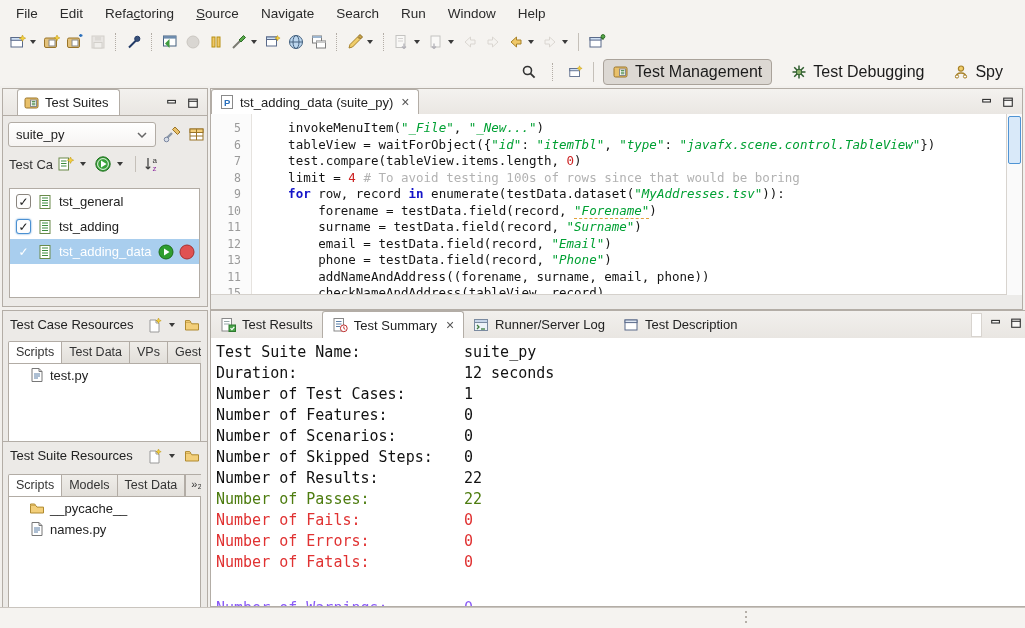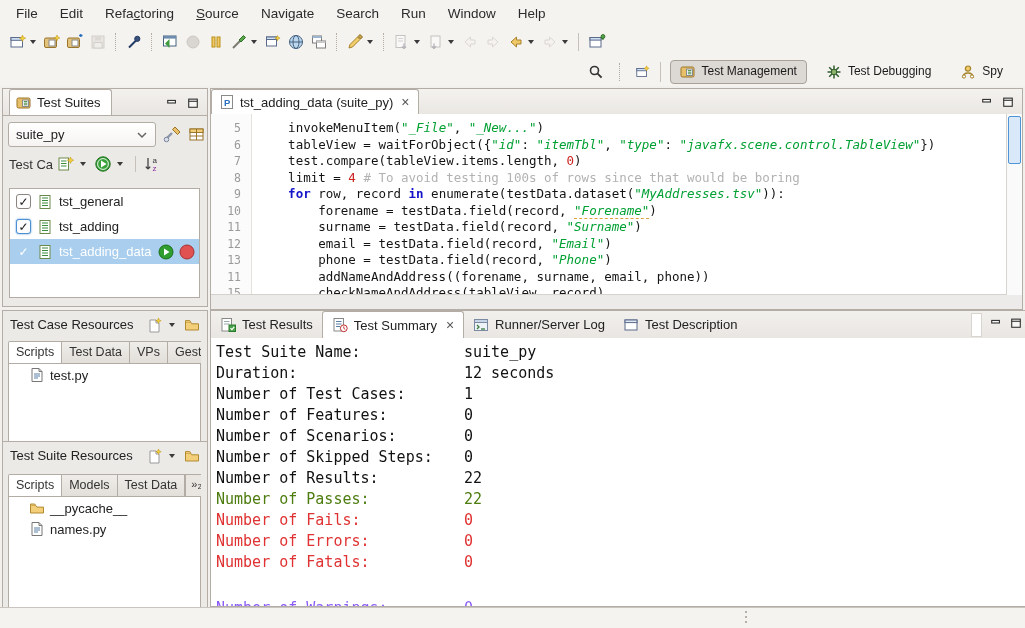--- a/index.html
+++ b/index.html
@@ -23,30 +23,30 @@
   .tbtn{width:23px;height:24px;display:flex;align-items:center;justify-content:center;}
   .tbtn.dis{opacity:.45;}
   .dd{width:0;height:0;border-left:3.5px solid transparent;border-right:3.5px solid transparent;
       border-top:4px solid #3a3a3a;margin:0 4px 0 1px;}
   .tsep{height:18px;border-left:1px dotted #b3ada6;margin:0 6px;}
   .tsep.line{border-left:1px solid #c5c0b9;}
 
   
   #perspectivebar{left:0;top:57px;width:100%;height:29px;background:#f5f3f0;display:flex;
                   align-items:center;justify-content:flex-end;padding-right:12px;box-sizing:border-box;gap:9px;}
-  .pbtn{display:flex;gap:6px;font-size:12px;color:#1b1b1b;padding:3px 9px;border-radius:4px;border:1px solid transparent;}
+  .pbtn{display:flex;align-items:center;gap:6px;font-size:16px;color:#1b1b1b;padding:3px 9px;border-radius:4px;border:1px solid transparent;}
   .pbtn.active{background:#dcd8d3;border-color:#a9a29a;}
   .psep{width:1px;height:20px;background:#c5c0b9;}
 
   
   .panel{position:absolute;border:1px solid #b3ada6;background:#eceae7;box-sizing:border-box;}
   .view-header{height:26px;display:flex;align-items:flex-end;background:linear-gradient(#f3f1ee,#e9e6e2);
                border-bottom:1px solid #b3ada6;}
   .view-tab{height:26px;box-sizing:border-box;background:#fff;border:1px solid #b3ada6;border-bottom:none;
-            border-radius:3px 3px 0 0;margin-left:6px;display:flex;align-items:center;gap:5px;
+            border-radius:3px 3px 0 0;margin-left:14px;display:flex;align-items:center;gap:5px;
             padding:0 10px 0 6px;font-size:13px;color:#222;}
   .winbtns{margin-left:auto;display:flex;gap:9px;align-items:center;padding:0 8px 6px 0;}
   .tclose{color:#555;font-size:14px;line-height:1;margin-left:3px;cursor:default;}
 
   
   #test-suites-panel{left:2px;top:88px;width:206px;height:219px;}
   .ts-toolbar{display:flex;align-items:center;padding:6px 5px 2px 5px;gap:7px;}
   .combo{flex:0 0 148px;height:25px;background:linear-gradient(#fff,#f6f4f2);border:1px solid #b2aca5;
          border-radius:3px;display:flex;align-items:center;justify-content:space-between;
          padding:0 7px;font-size:13px;color:#222;box-sizing:border-box;}

